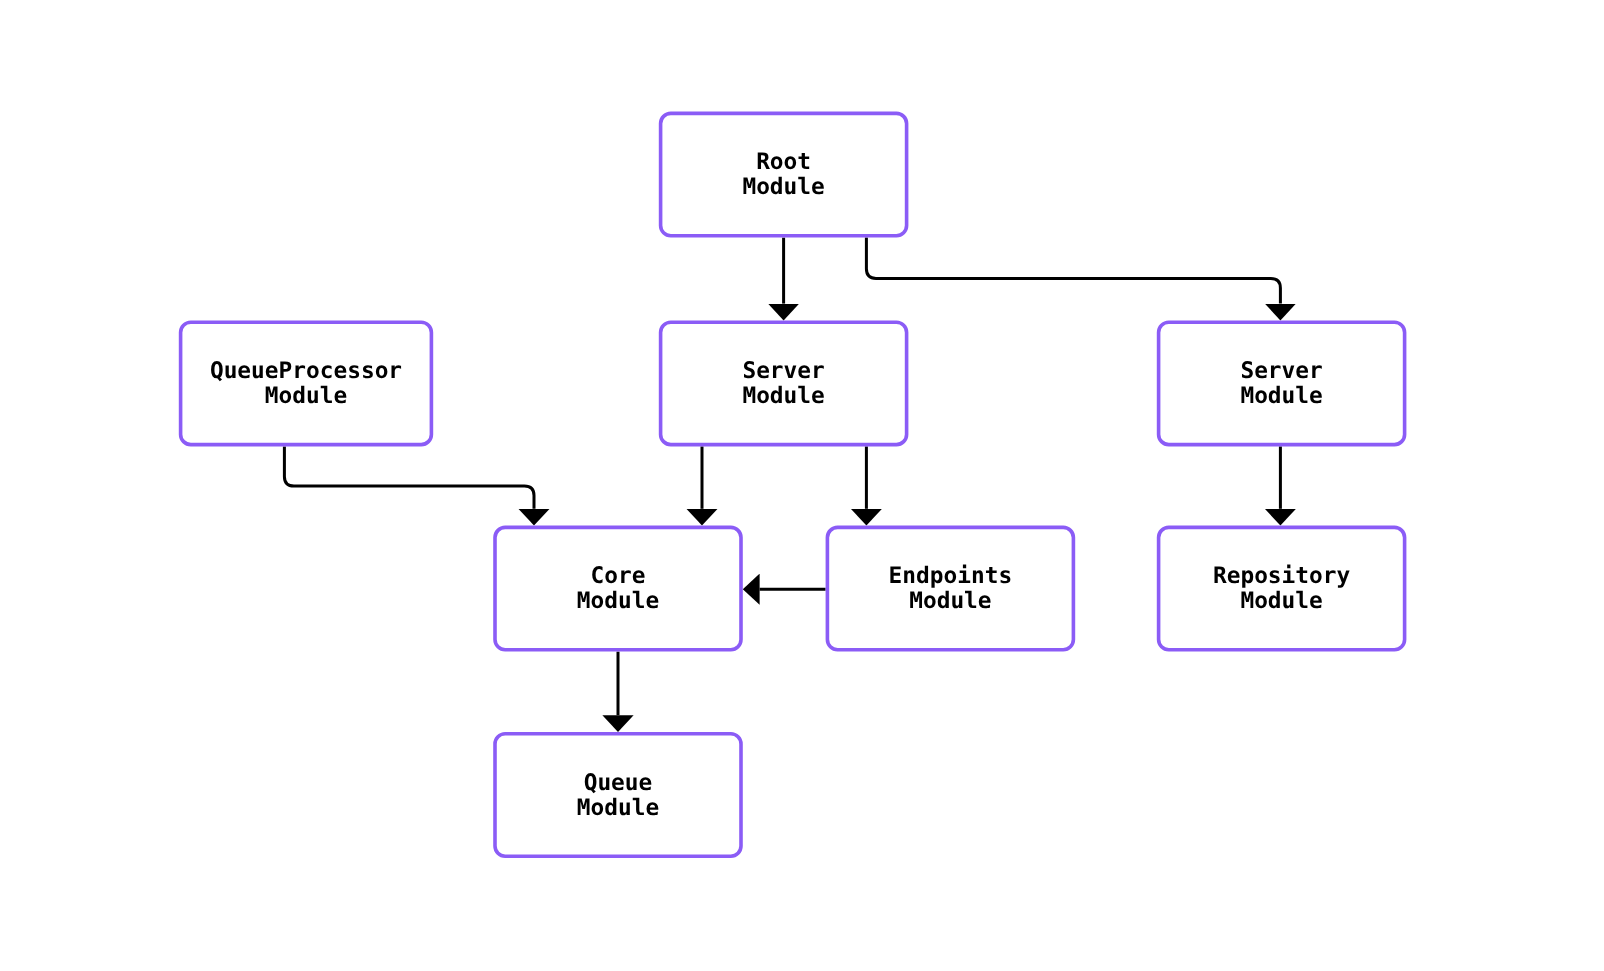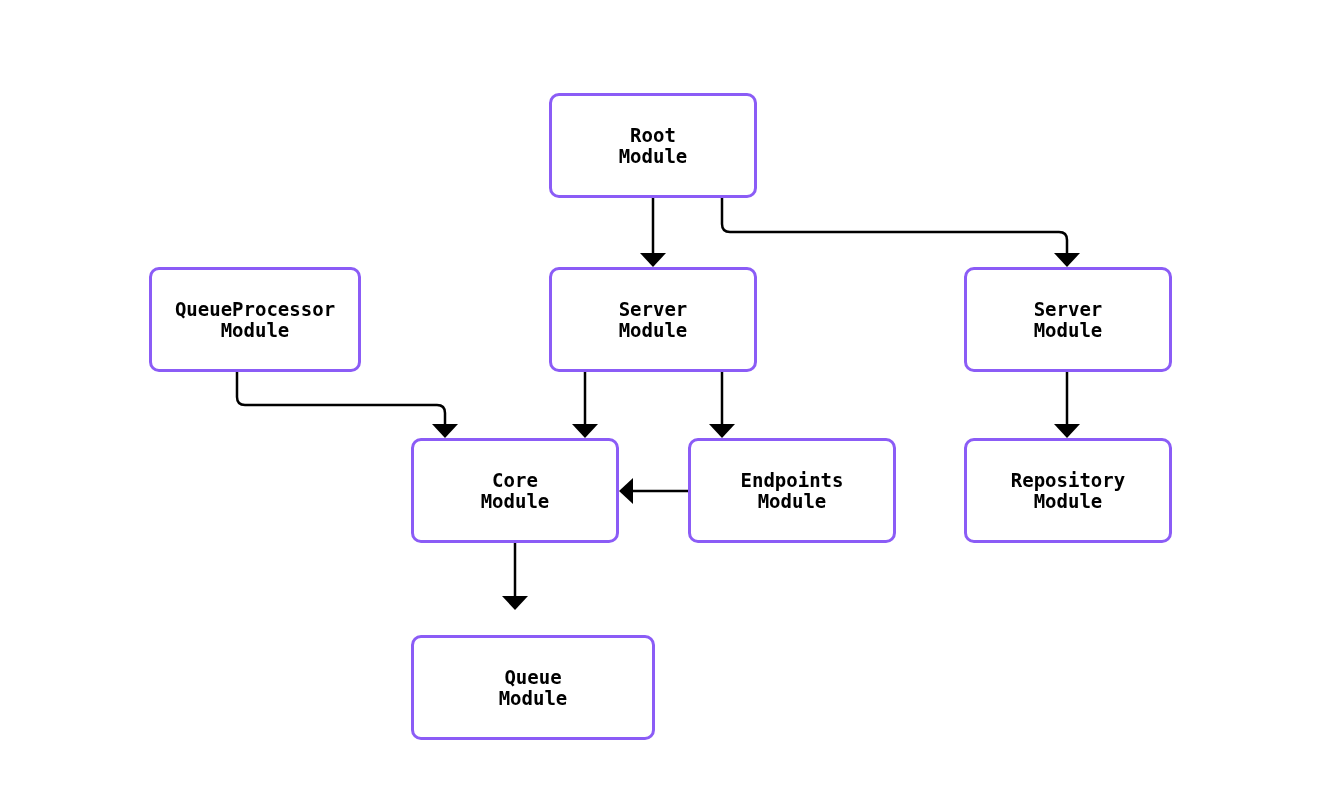--- a/index.html
+++ b/index.html
@@ -42,21 +42,21 @@
   .node span { display: block; }
 
   
   #node-root          { left: 549px; top:  93px; width: 208px; height: 105px; }
   #node-queueprocessor{ left: 133px; top: 267px; width: 212px; height: 105px; margin-left: 16px; }
   #node-server        { left: 549px; top: 267px; width: 208px; height: 105px; text-align: right; }
   #node-global        { left: 964px; top: 267px; width: 208px; height: 105px; }
   #node-core          { left: 411px; top: 438px; width: 208px; height: 105px; }
   #node-endpoints     { left: 688px; top: 438px; width: 208px; height: 105px; }
   #node-repository    { left: 964px; top: 438px; width: 208px; height: 105px; justify-content: center; }
-  #node-queue         { left: 411px; top: 610px; width: 244px; height: 105px; margin-top: 25px; }
+  #node-queue         { left: 411px; top: 610px; width: 208px; height: 105px; }
 
   .edge {
     fill: none;
     stroke: #000000;
     stroke-width: 2.5;
     stroke-linejoin: round;
   }
 </style>
 </head>
 <body>

